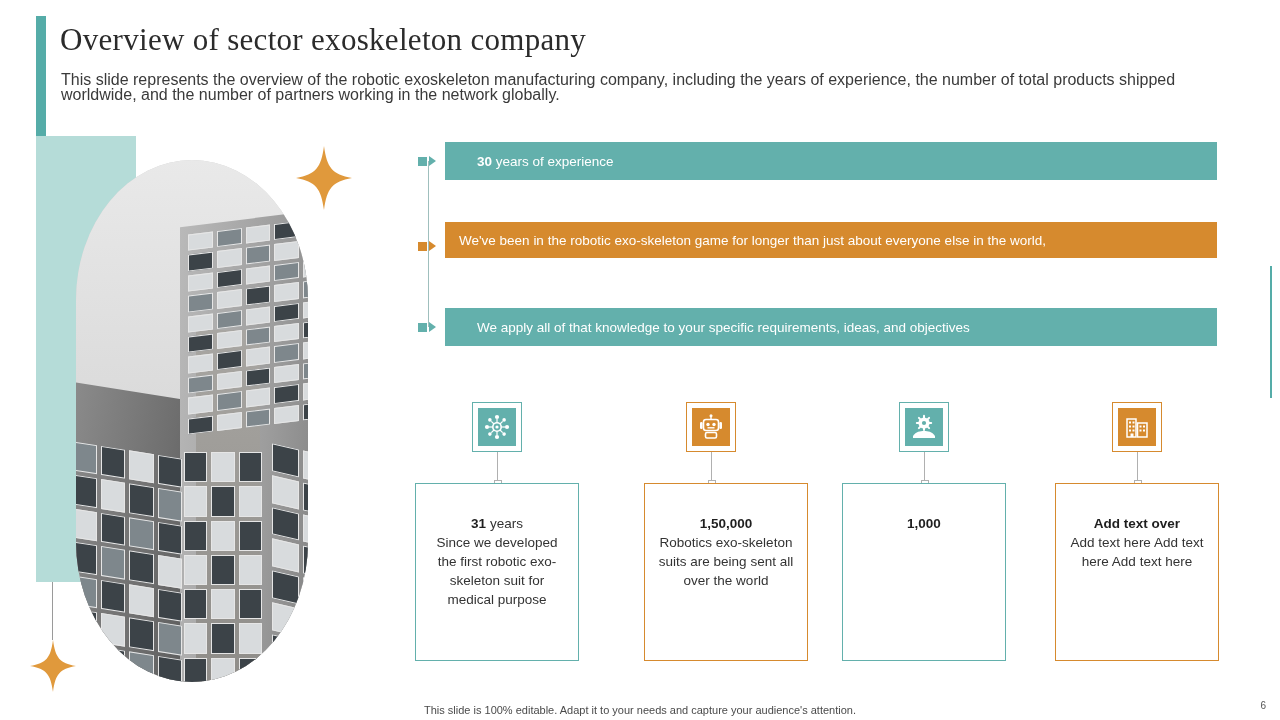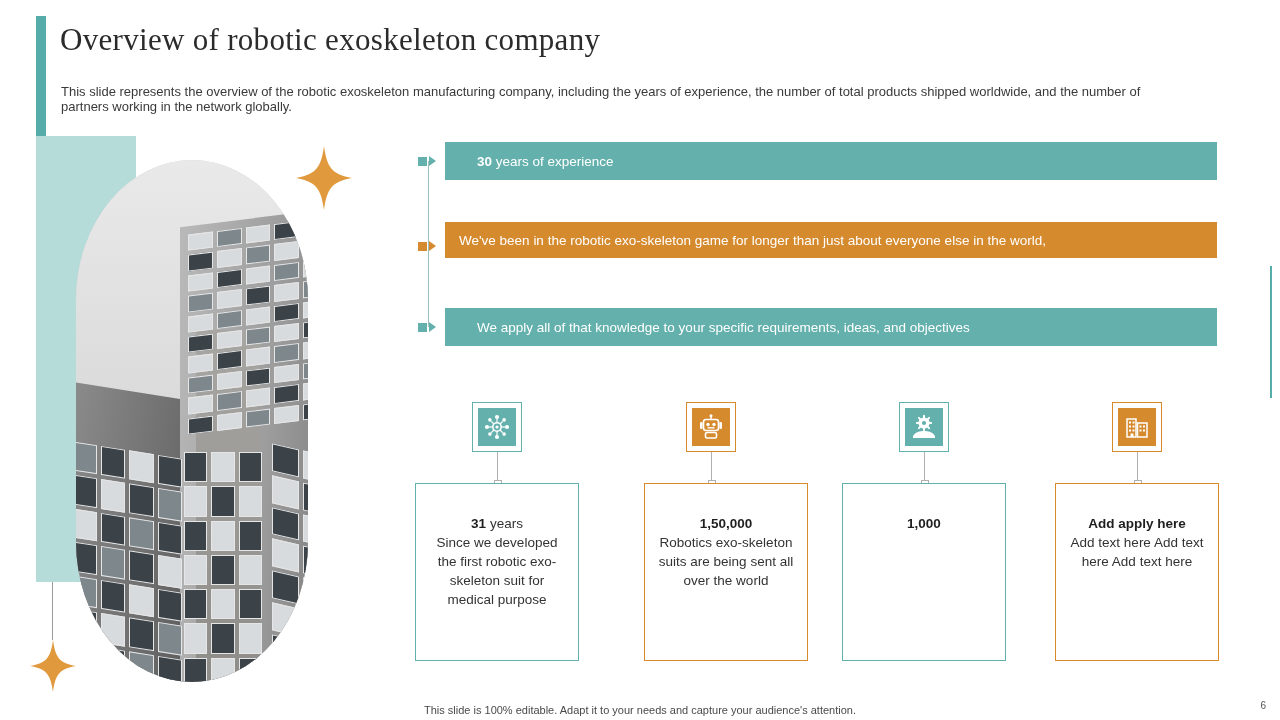--- a/index.html
+++ b/index.html
@@ -48,23 +48,23 @@
     top: 22px;
     font-family: "Liberation Serif", serif;
     font-size: 31px;
     color: #2b2b2b;
     letter-spacing: 0.3px;
     white-space: nowrap;
   }
   .slide-subtitle {
     position: absolute;
     left: 61px;
-    top: 84px;
+    top: 72px;
     width: 1130px;
-    font-size: 13px;
+    font-size: 16px;
     line-height: 15px;
     color: #3a3a3a;
   }
 
   
   .photo-wrap {
     position: absolute;
     left: 76px;
     top: 160px;
     width: 232px;
@@ -299,21 +299,21 @@
   }
 </style>
 </head>
 <body>
 
 <div class="left-accent-bar"></div>
 <div class="left-mint-panel"></div>
 <div class="left-thin-line"></div>
 <div class="right-edge"></div>
 
-<div class="slide-title">Overview of robotic exoskeleton company</div>
+<div class="slide-title">Overview of sector exoskeleton company</div>
 <div class="slide-subtitle">This slide represents the overview of the robotic exoskeleton manufacturing company, including the years of experience, the number of total products shipped worldwide, and the number of partners working in the network globally.</div>
 
 <div class="photo-wrap">
   <div class="photo-sky"></div>
   <div class="bldg-left"></div>
   <div class="bldg-main"></div>
   <div class="bldg-face"></div>
   <div class="win-grid grid-a">
     <div class="win light"></div>
       <div class="win mid"></div>
@@ -594,19 +594,19 @@
 </div>
 
 <div class="kpi teal kpi-3">
   <div class="kpi-text">
     <span class="num">1,000</span><span></span>
   </div>
 </div>
 
 <div class="kpi orange kpi-4">
   <div class="kpi-text">
-    <span class="num">Add apply here</span><span></span>
+    <span class="num">Add text over</span><span></span>
     <div>Add text here Add text here Add text here</div>
   </div>
 </div>
 
 <div class="footer-note">This slide is 100% editable. Adapt it to your needs and capture your audience's attention.</div>
 <div class="page-num">6</div>
 
 </body></html>

